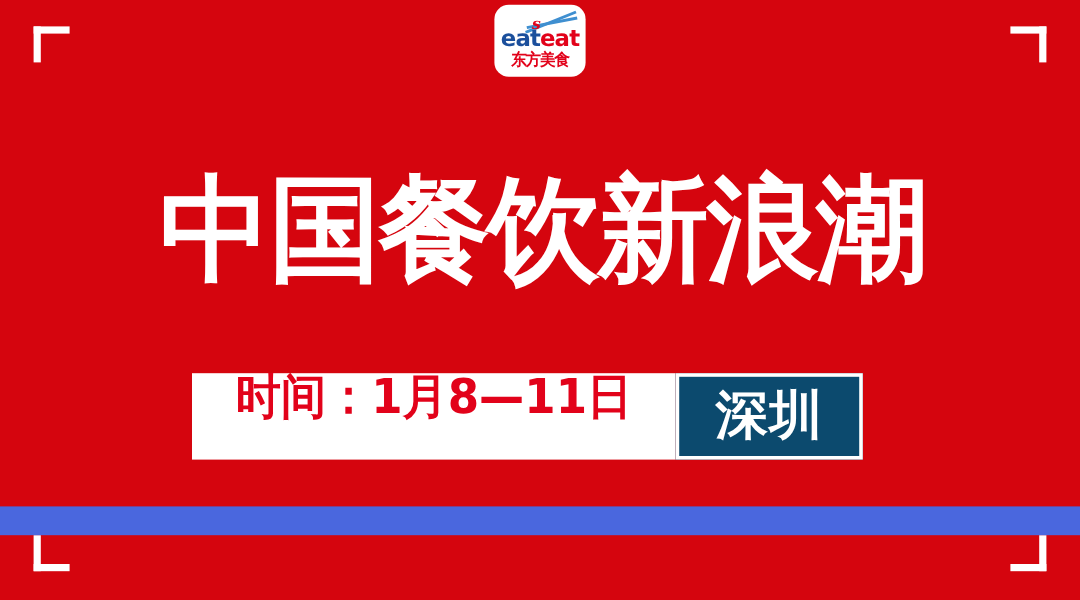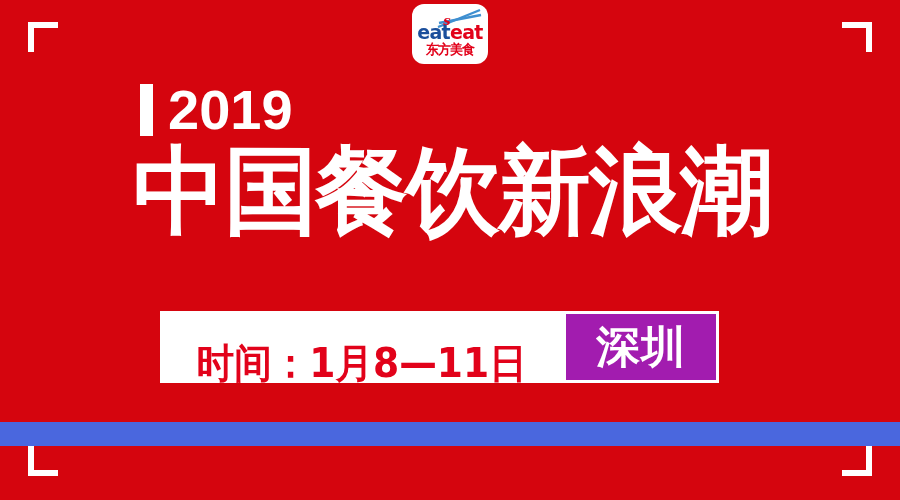--- a/index.html
+++ b/index.html
@@ -128,37 +128,37 @@
     position: absolute;
     top: 311px;
     left: 160px;
     display: flex;
     align-items: stretch;
     height: 72px;
   }
   #date-panel {
     background: #ffffff;
     display: flex;
-    align-items: flex-end;
+    align-items: flex-start;
     justify-content: center;
     padding: 0 26px;
     box-sizing: border-box;
   }
   #date-text {
     color: #e2021a;
     font-size: 40px;
     font-weight: 700;
     line-height: 1;
     letter-spacing: 0px;
     white-space: nowrap;
     font-family: "DejaVu Sans", sans-serif;
     transform: scaleX(0.94);
   }
   #city-panel {
-    background: #a21caf;
+    background: #0c4a6e;
     border: 3px solid #ffffff;
     box-sizing: border-box;
     display: flex;
     align-items: center;
     justify-content: center;
     padding: 0 30px;
   }
   #city-text {
     color: #ffffff;
     font-size: 44px;
@@ -194,24 +194,20 @@
       <line x1="2" y1="19" x2="44" y2="2" stroke="#3f8fd0" stroke-width="2.4"></line>
       <line x1="3" y1="15" x2="45" y2="7" stroke="#3f8fd0" stroke-width="2.4"></line>
     </svg>
     <div class="logo-wordmark">
       <span class="logo-eat-blue">eat</span><span class="logo-eat-red">eat</span>
       <span class="logo-s">s</span>
     </div>
     <div class="logo-cn">东方美食</div>
   </div>
 
-  <div id="year-row">
-    <div id="year-tick"></div>
-    <div id="year-text">2019</div>
-  </div>
 
   <div id="headline">中国餐饮新浪潮</div>
 
   <div id="info-bar">
     <div id="date-panel">
       <span id="date-text">时间：1月8—11日</span>
     </div>
     <div id="city-panel">
       <span id="city-text">深圳</span>
     </div>

